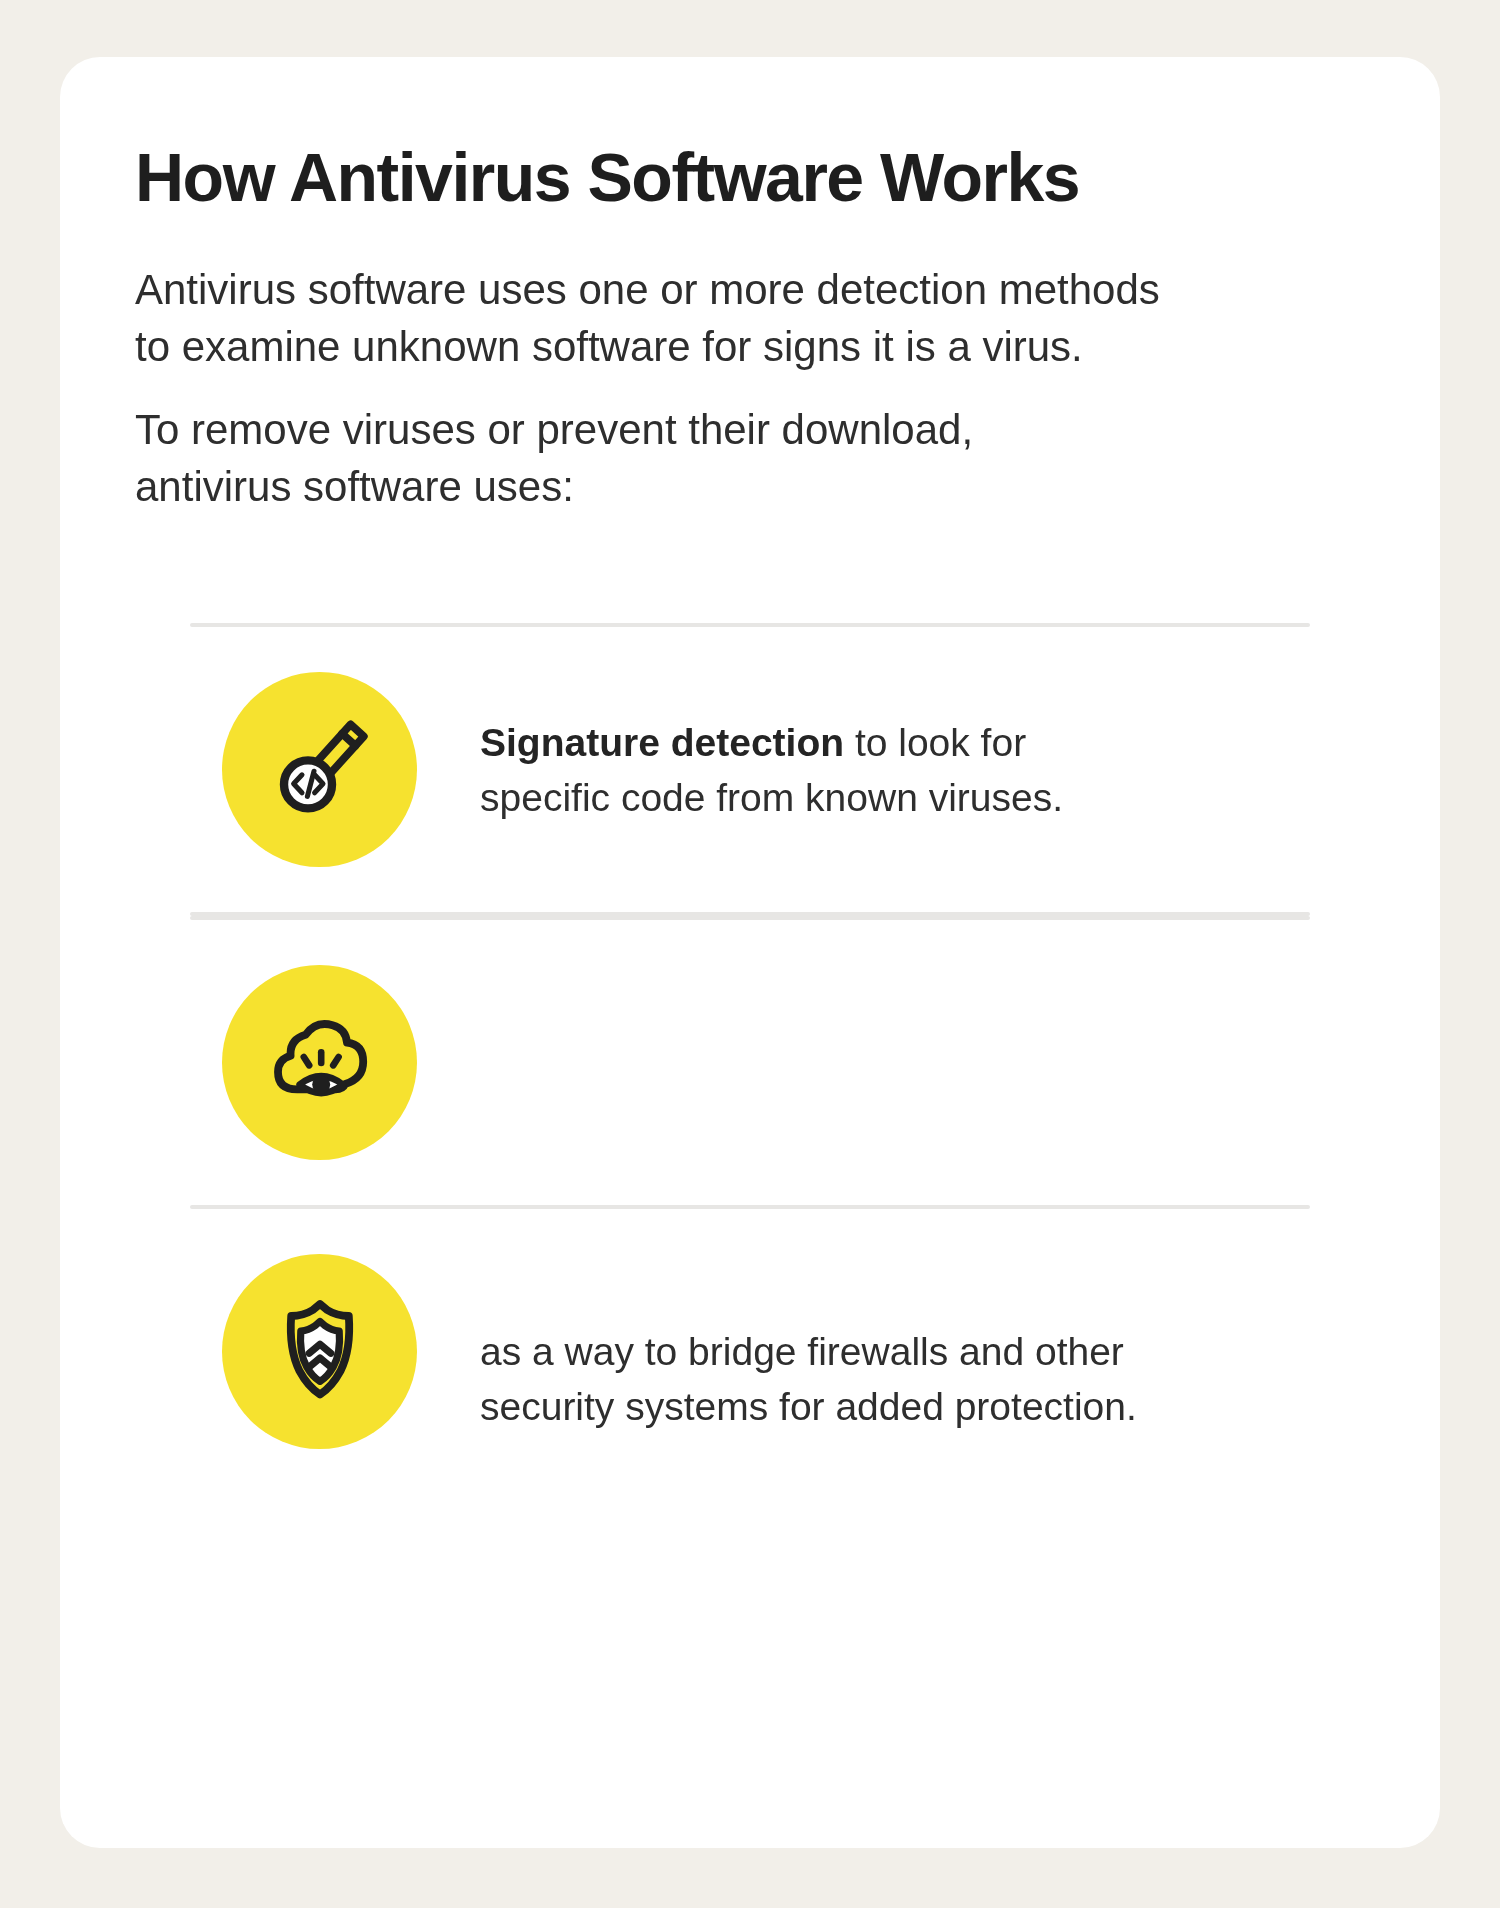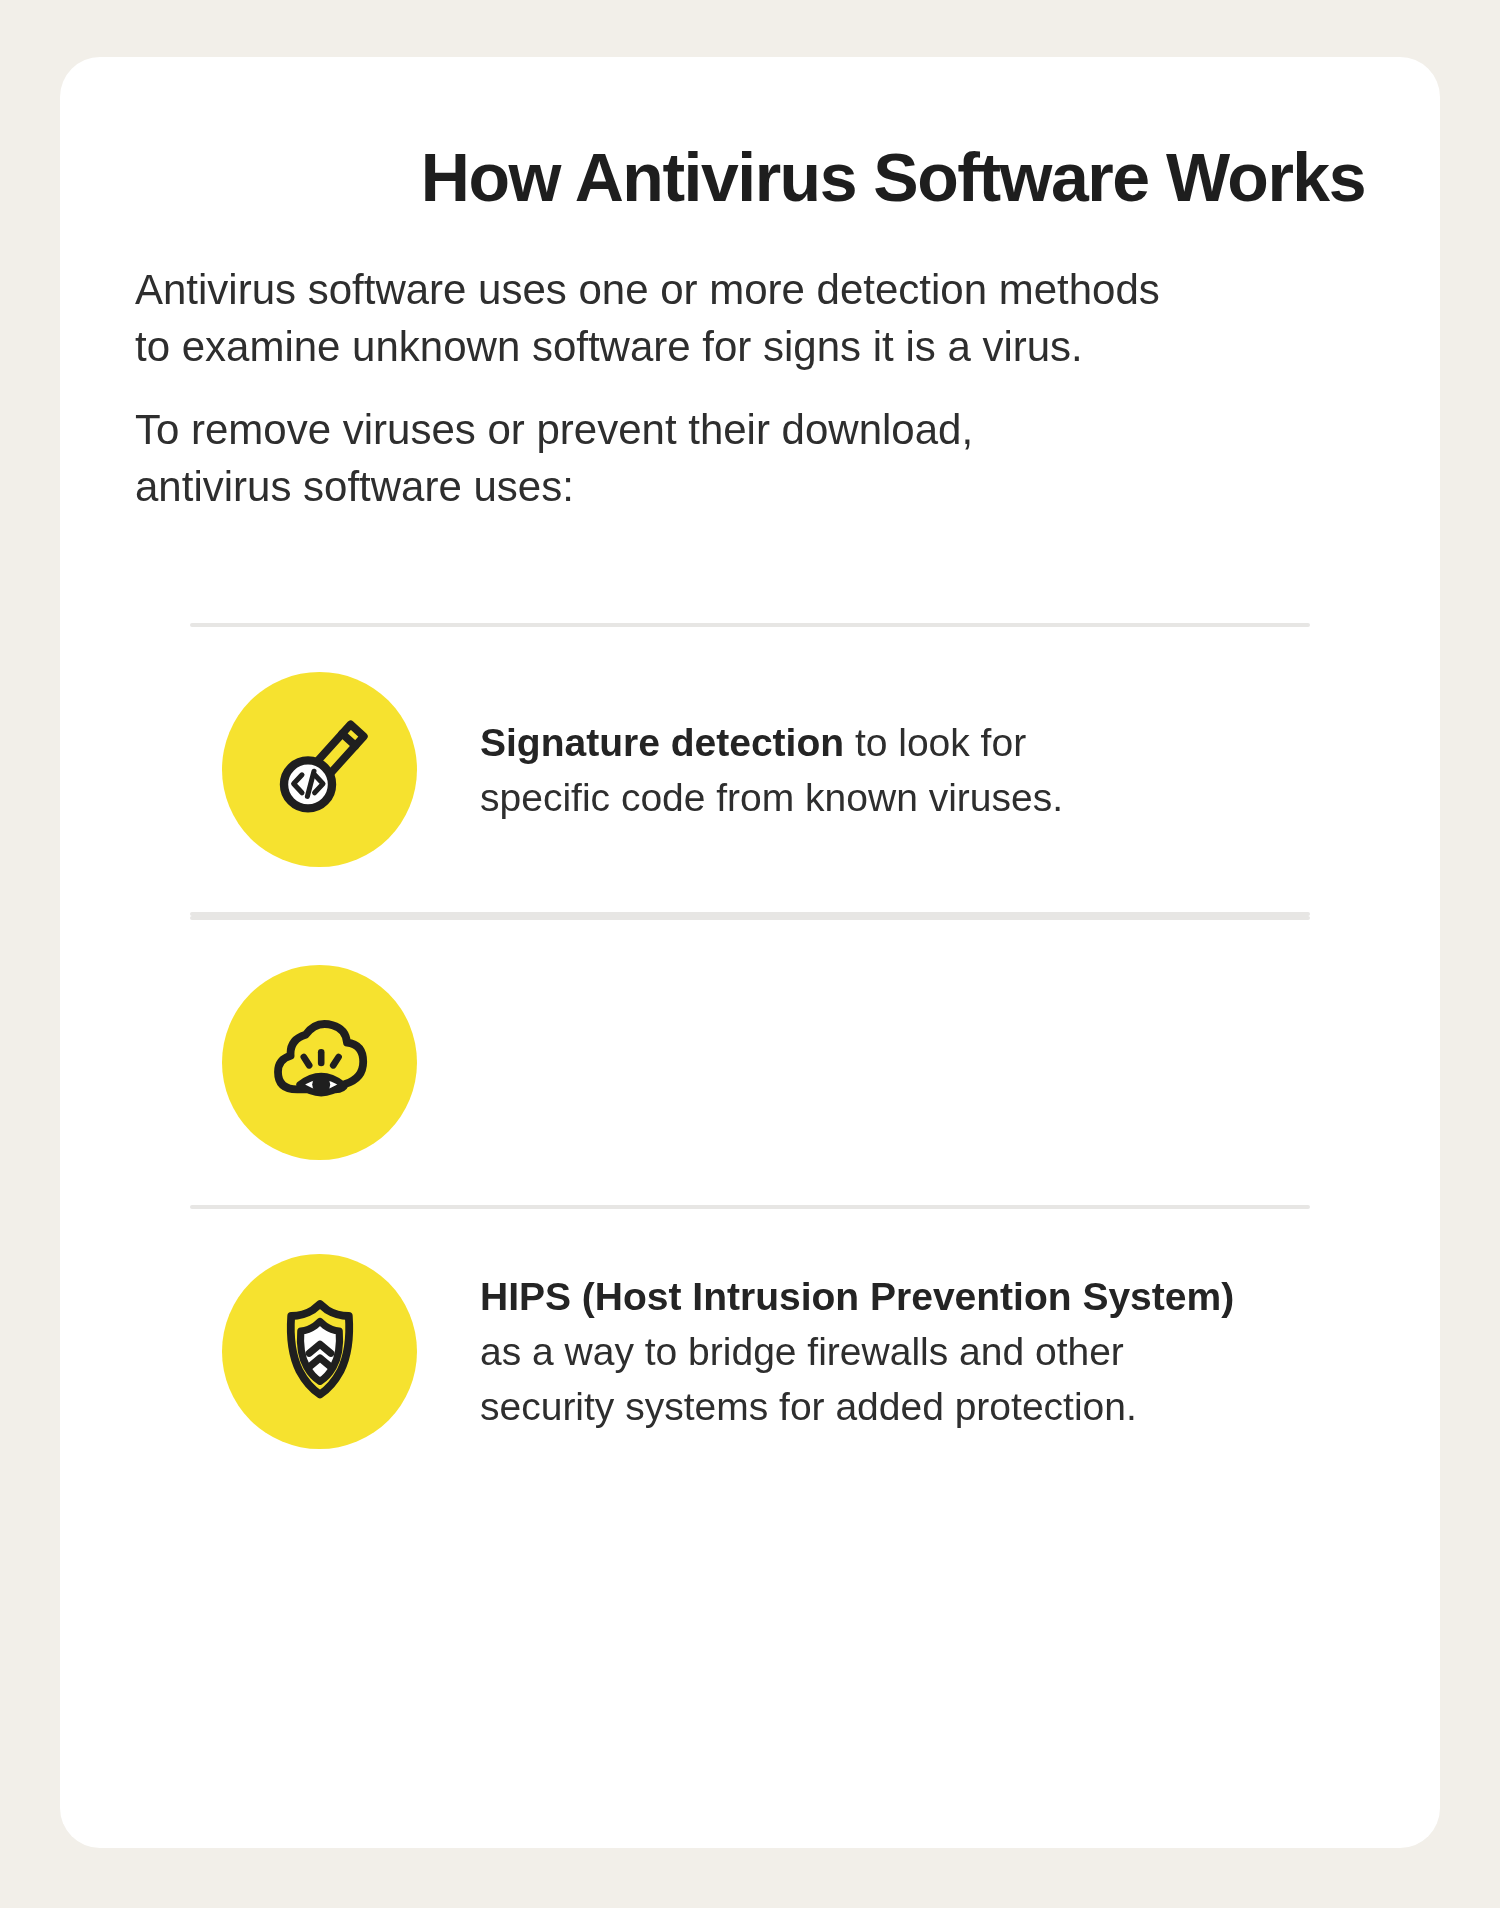--- a/index.html
+++ b/index.html
@@ -13,21 +13,21 @@
   .card {
     width: 1380px;
     height: 1791px;
     margin: 57px 60px 60px 60px;
     background: #FFFFFF;
     border-radius: 40px;
     padding: 80px 75px 60px 75px;
   }
   h1.title {
     margin: 0 0 44px 0;
-    text-align: right;
+    text-align: left;
     font-size: 68px;
     line-height: 80px;
     font-weight: 700;
     letter-spacing: -1.5px;
     color: #1E1E1E;
   }
   p.intro {
     margin: 0 auto 26px auto;
     font-size: 42px;
     line-height: 57px;
@@ -128,19 +128,19 @@
 
     <div class="row">
       <div class="icon-circle">
         <svg width="120" height="120" viewBox="0 0 100 100">
           <path class="stroke" stroke-width="6.5" d="M50,10 L56,15 Q64,20 74,20 Q76,48 67,66 Q60,79 50,85.5 Q40,79 33,66 Q24,48 26,20 Q36,20 44,15 Z"></path>
           <path class="stroke whitefill" stroke-width="6" d="M50,24.5 L54,28 Q59.5,32 66,32.5 Q67.5,51 61,62.5 Q56.5,70.5 50,74.5 Q43.5,70.5 39,62.5 Q32.5,51 34,32.5 Q40.5,32 46,28 Z"></path>
           <path class="stroke" stroke-width="6" d="M41,51 L50,43.5 L59,51"></path>
           <path class="stroke" stroke-width="6" d="M41,62.5 L50,55 L59,62.5"></path>
         </svg>
       </div>
-      <div class="row-text"><b>HIPS (Host Intrusion Prevention System)</b><span>
+      <div class="row-text"><span>
 as a way to bridge firewalls and other
 security systems for added protection.</span></div>
     </div>
 
   </div>
 </div>
 
 </body></html>

